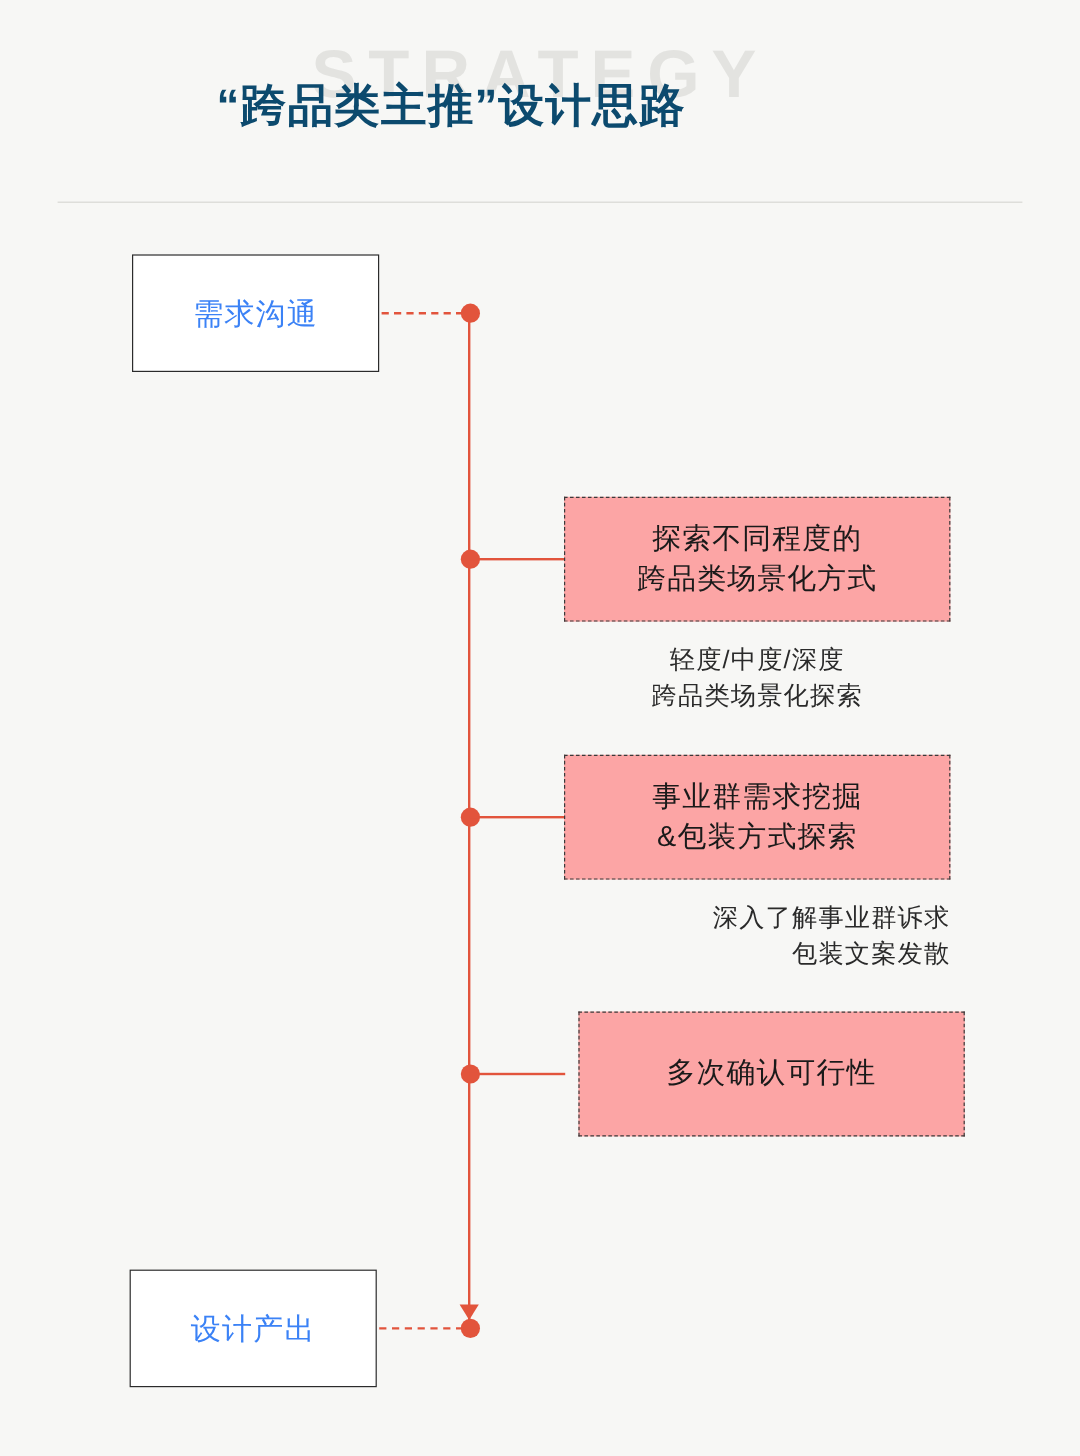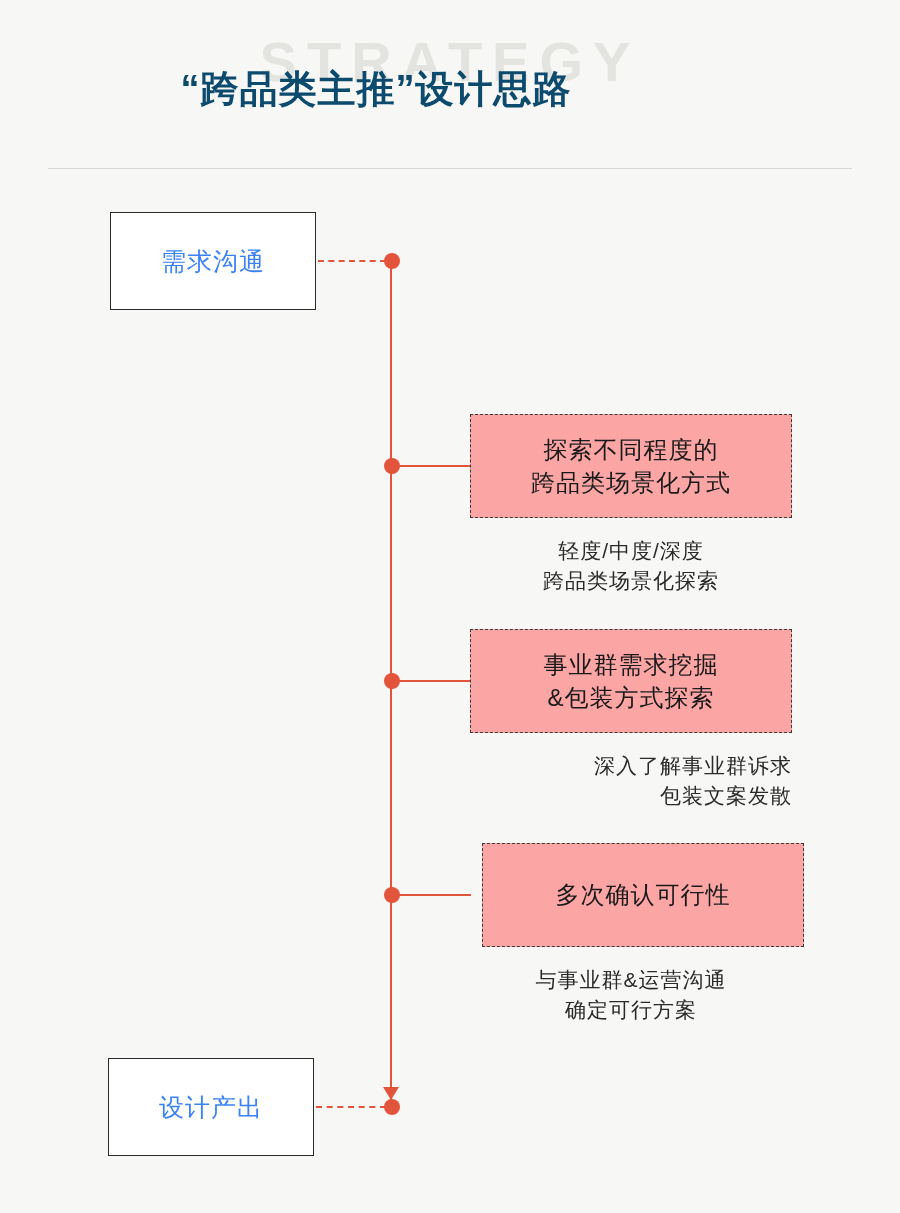--- a/index.html
+++ b/index.html
@@ -187,22 +187,20 @@
 &amp;包装方式探索</span>
     </div>
     <div class="caption" style="left:470px; top:751px; width:322px;text-align:right;">深入了解事业群诉求
 包装文案发散</div>
 
     <div class="dot" style="left:391px; top:895px;"></div>
     <div class="hline" style="left:391px; top:894px; width:80px;"></div>
     <div class="dashed-box" style="left:470px; top:843px; width:322px; height:104px; white-space:pre-line;margin-left:12px;">
       <span>多次确认可行性</span>
     </div>
-    <div class="caption" style="left:470px; top:965px; width:322px;">与事业群&amp;运营沟通
-确定可行方案</div>
 
     <div class="dot" style="left:391px; top:1107px;"></div>
     <div class="dashline" style="left:316px; top:1106px; width:70px;"></div>
     <div class="solid-box" style="left:108px; top:1058px; width:206px; height:98px;">
       <span>设计产出</span>
     </div>
 
   </div>
 </div>
 

